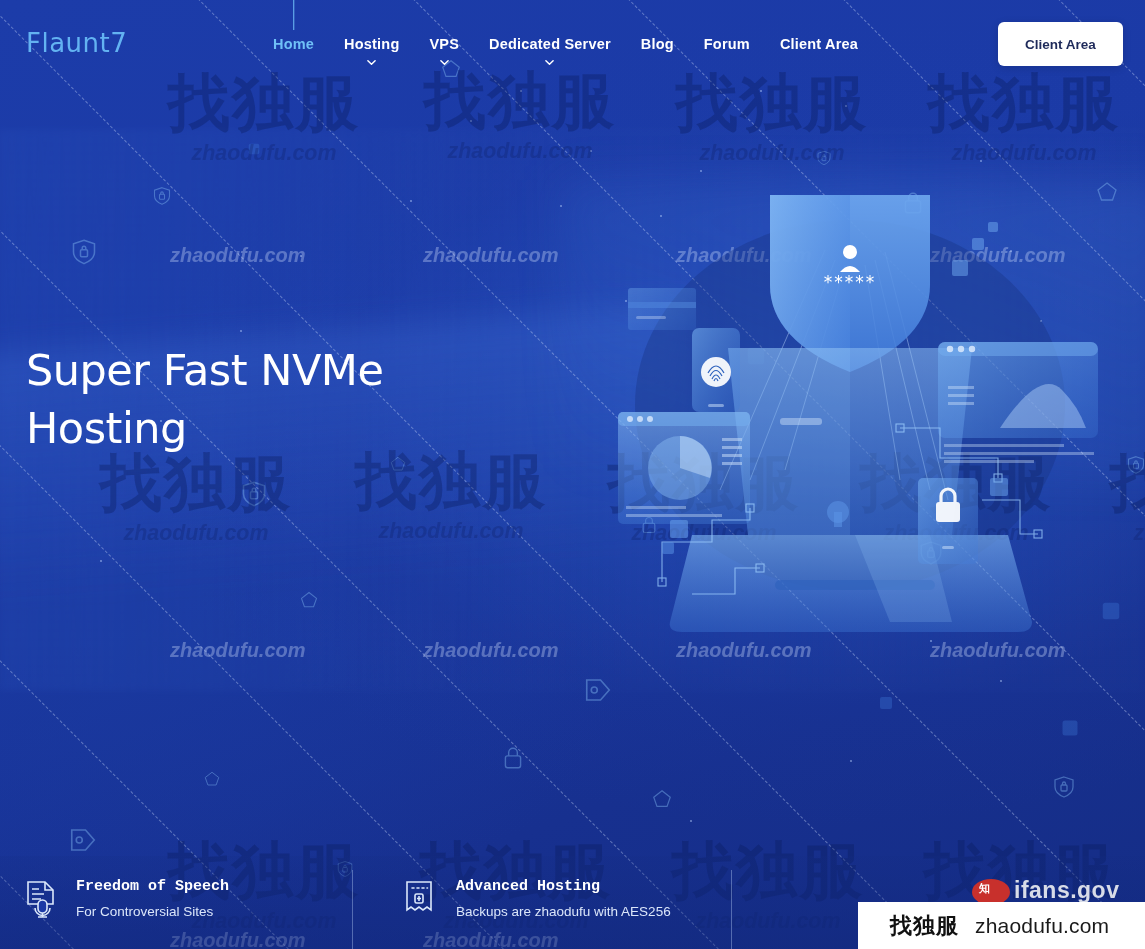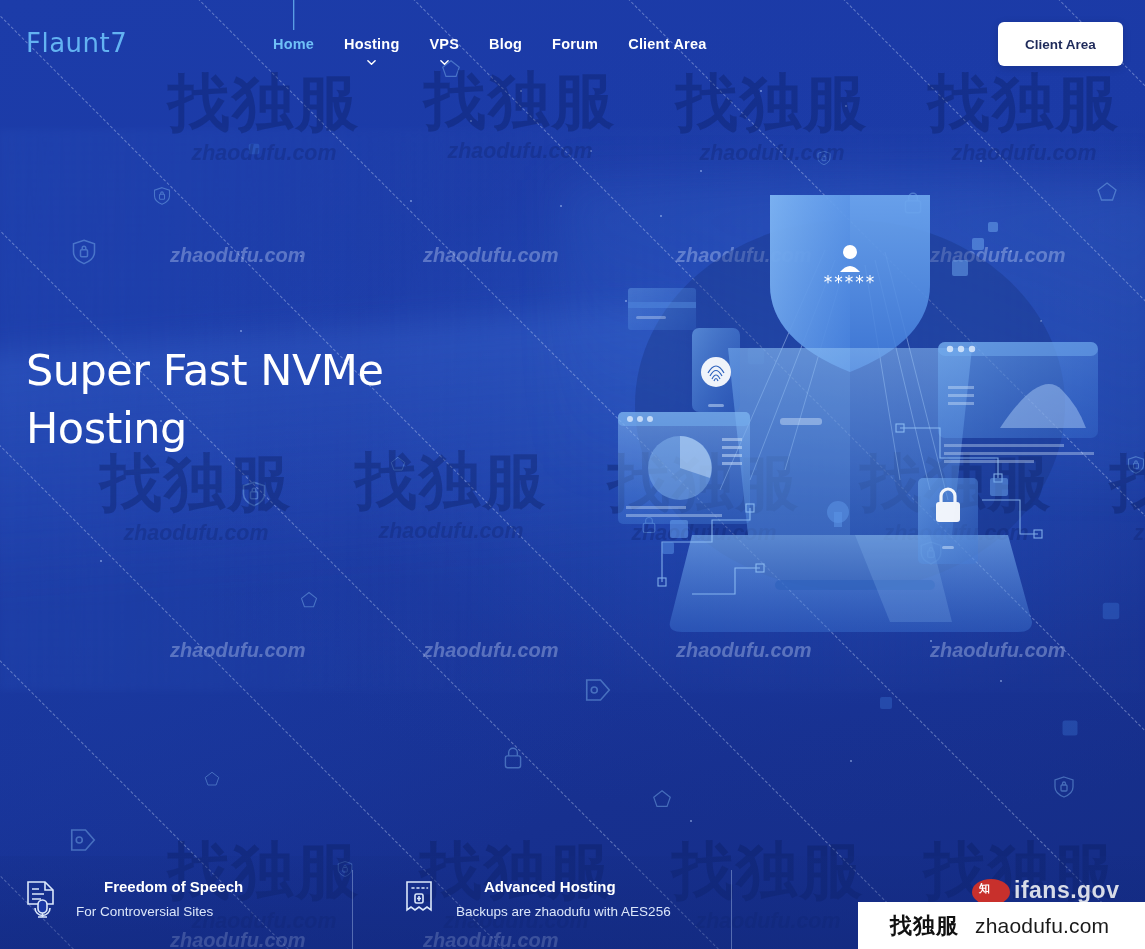--- a/index.html
+++ b/index.html
@@ -138,22 +138,22 @@
     content:""; position:absolute; inset:0;
     background:linear-gradient(180deg, rgba(20,44,132,0.18), rgba(16,38,120,0.42));
     pointer-events:none;
   }
   .feat {
     position:absolute; display:flex; align-items:center; gap:16px;
   }
   .feat .ficon { width:36px; height:40px; flex:none; }
   .feat .ftxt { display:flex; flex-direction:column; gap:9px; }
   .feat .ftitle {
-    font-family:Liberation Sans, sans-serif;
-    font-size:15px; font-weight:700; color:#ffffff; white-space:nowrap;margin-left:28px;
+    font-family:Liberation Mono, monospace;
+    font-size:15px; font-weight:700; color:#ffffff; white-space:nowrap;
   }
   .feat .fdesc { font-size:13.5px; color:#dbe6fa; white-space:nowrap; }
   .vdiv {
     position:absolute; width:1.3px;
     background:rgba(190,212,250,0.38);
   }
 
   
   .wm-box {
     position:absolute; left:858px; top:902px; width:287px; height:47px;
@@ -533,20 +533,25 @@
         <div class="navitem"><span>Hosting</span><span class="chev">
             <svg width="9" height="9" viewBox="0 0 10 10">
               <path d="M1 3 L5 7 L9 3" fill="none" stroke="#ffffff" stroke-width="1.6" stroke-linecap="round" stroke-linejoin="round"></path>
             </svg>
           </span></div>
         <div class="navitem"><span>VPS</span><span class="chev">
             <svg width="9" height="9" viewBox="0 0 10 10">
               <path d="M1 3 L5 7 L9 3" fill="none" stroke="#ffffff" stroke-width="1.6" stroke-linecap="round" stroke-linejoin="round"></path>
             </svg>
           </span></div>
+        <div class="navitem"><span>Dedicated Server</span><span class="chev">
+            <svg width="9" height="9" viewBox="0 0 10 10">
+              <path d="M1 3 L5 7 L9 3" fill="none" stroke="#ffffff" stroke-width="1.6" stroke-linecap="round" stroke-linejoin="round"></path>
+            </svg>
+          </span></div>
         <div class="navitem"><span>Blog</span></div>
         <div class="navitem"><span>Forum</span></div>
         <div class="navitem"><span>Client Area</span></div>
       </nav>
     <div class="client-btn">Client Area</div>
   </header>
 
   <div class="hero-text">
     <div class="hero-title">
       <div>Super Fast NVMe</div>

